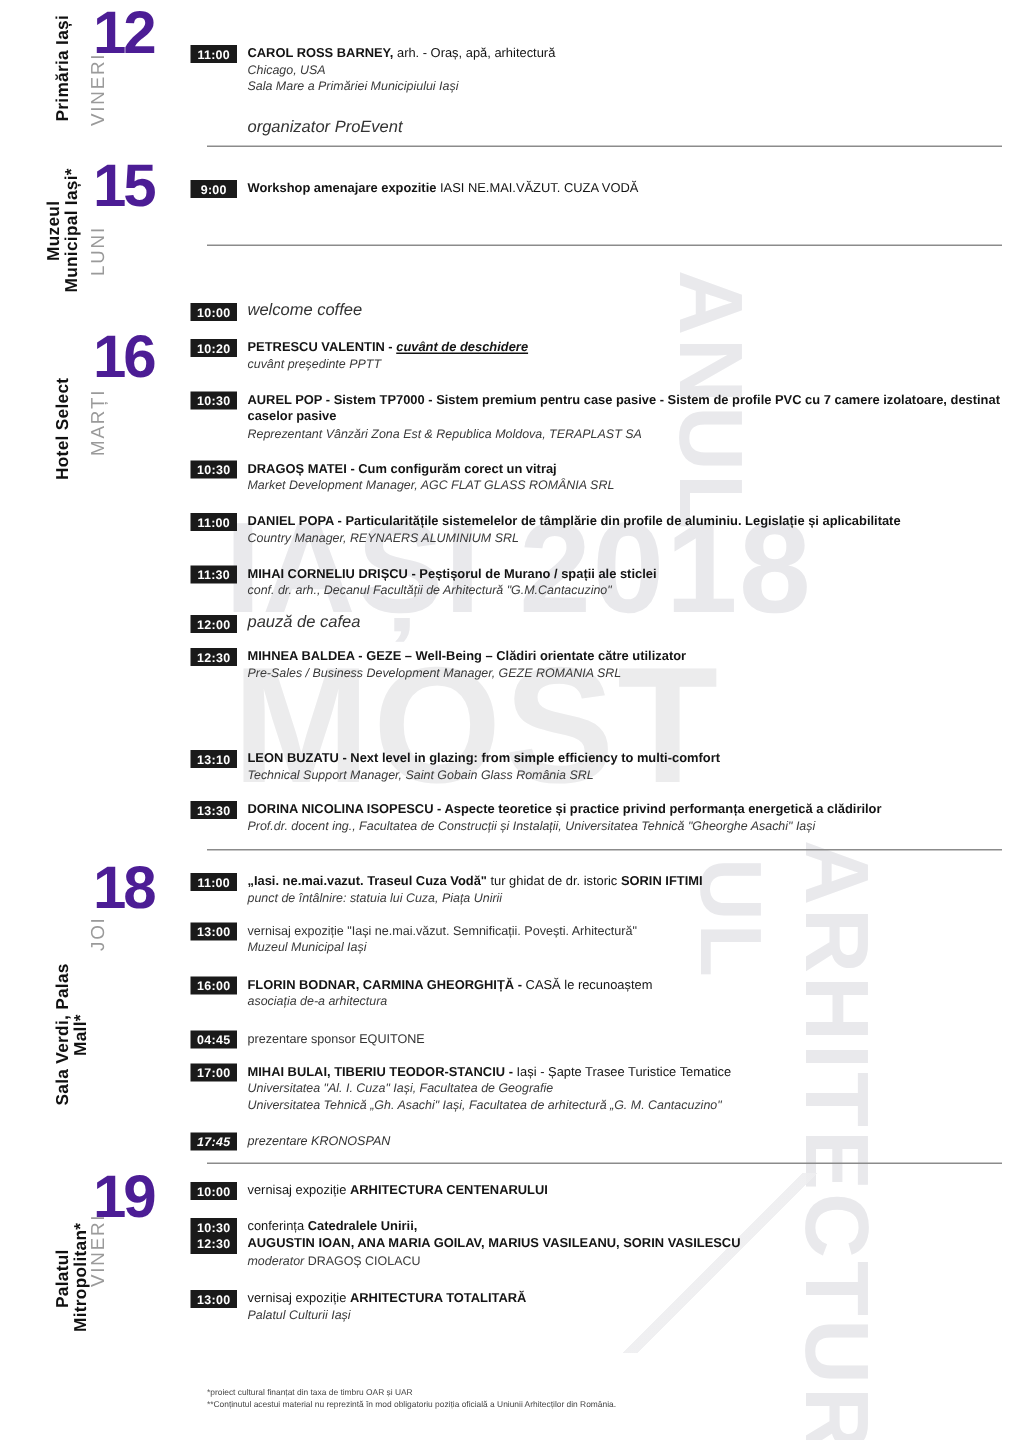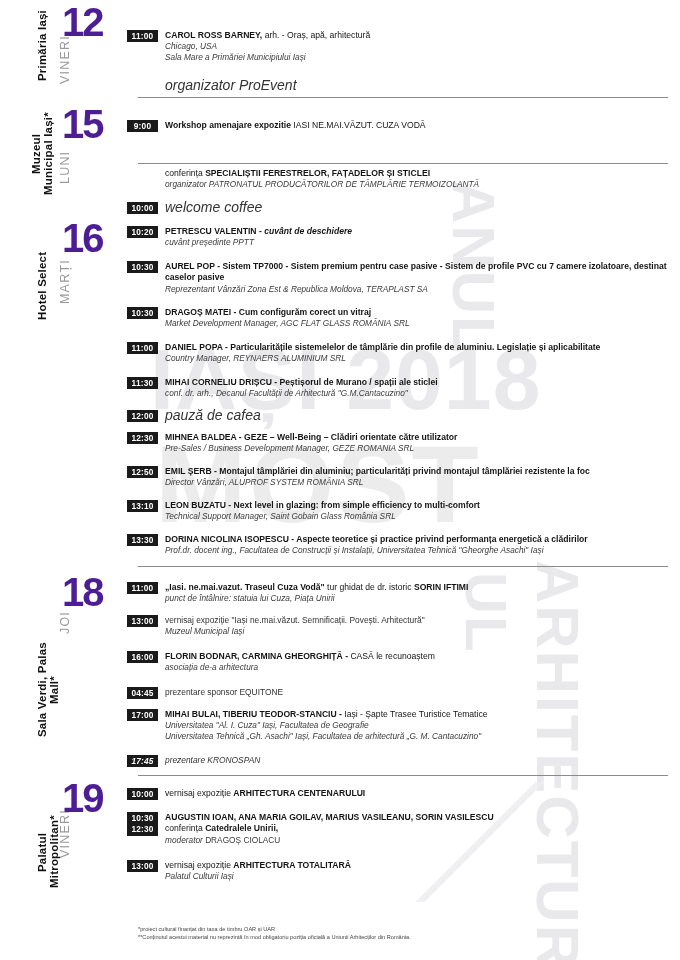--- a/index.html
+++ b/index.html
@@ -73,26 +73,26 @@
     padding:2px 4px 2px 4px;
     line-height:1;
     letter-spacing:.2px;
     min-width:23px;text-align:center;
   }
   .time.stack span{display:block;}
   .time.stack span+span{margin-top:3px;}
   .txt{margin-left:38px;}
   .l1{font-size:8.6px;line-height:11.4px;color:#141414;}
   .l1 b{font-weight:bold;}
-  .l1 i{font-style:italic;font-weight:bold;}
+  .l1 i{font-style:italic;font-weight:bold;text-decoration:underline;}
   .l1 .reg{font-weight:normal;}
   .sub{
     font-size:8.3px;line-height:11px;font-style:italic;color:#3a3a3a;
   }
-  .plain{font-size:14px;line-height:11px;font-style:italic;color:#333;}
+  .plain{font-size:11px;line-height:11px;font-style:italic;color:#333;}
   .plainr{font-size:8.4px;line-height:11px;color:#333;}
 
   .divider{position:absolute;left:138px;width:530px;height:1px;background:#8b8b8b;}
 
   .foot{
     position:absolute;left:138px;top:925px;width:520px;
     font-size:5.6px;line-height:8px;color:#444;
   }
 </style>
 </head>
@@ -153,30 +153,20 @@
     <div class="row" style="top:120px;">
       <div class="time">9:00</div>
       <div class="txt">
         <div class="l1">
           <b>Workshop amenajare expozitie </b><span class="reg">IASI NE.MAI.VĂZUT. CUZA VODĂ</span>
         </div>
       </div>
     </div>
     <div class="divider" style="top:163px;"></div>
 
-    <div class="row" style="top:168px;">
-      <div class="txt">
-        <div class="l1">
-          <span class="reg">conferința </span><b>SPECIALIȘTII FERESTRELOR, FAȚADELOR ȘI STICLEI</b>
-        </div>
-        <div class="sub">
-          <span>organizator </span><span>PATRONATUL PRODUCĂTORILOR DE TÂMPLĂRIE TERMOIZOLANTĂ</span>
-        </div>
-      </div>
-    </div>
 
     <div class="row" style="top:202px;">
       <div class="time">10:00</div>
       <div class="txt plain">welcome coffee</div>
     </div>
 
     <div class="row" style="top:226px;">
       <div class="time">10:20</div>
       <div class="txt">
         <div class="l1"><b>PETRESCU VALENTIN - </b><i>cuvânt de deschidere</i></div>
@@ -222,27 +212,20 @@
     </div>
 
     <div class="row" style="top:432px;">
       <div class="time">12:30</div>
       <div class="txt">
         <div class="l1"><b>MIHNEA BALDEA - GEZE – Well-Being – Clădiri orientate către utilizator</b></div>
         <div class="sub">Pre-Sales / Business Development Manager, GEZE ROMANIA SRL</div>
       </div>
     </div>
 
-    <div class="row" style="top:466px;">
-      <div class="time">12:50</div>
-      <div class="txt">
-        <div class="l1"><b>EMIL ȘERB - Montajul tâmplăriei din aluminiu; particularități privind montajul tâmplăriei rezistente la foc</b></div>
-        <div class="sub">Director Vânzări, ALUPROF SYSTEM ROMÂNIA SRL</div>
-      </div>
-    </div>
 
     <div class="row" style="top:500px;">
       <div class="time">13:10</div>
       <div class="txt">
         <div class="l1"><b>LEON BUZATU - Next level in glazing: from simple efficiency to multi-comfort</b></div>
         <div class="sub">Technical Support Manager, Saint Gobain Glass România SRL</div>
       </div>
     </div>
 
     <div class="row" style="top:534px;">
@@ -304,22 +287,22 @@
         <div class="l1"><span class="reg">vernisaj expoziție </span><b>ARHITECTURA CENTENARULUI</b></div>
       </div>
     </div>
 
     <div class="row" style="top:812px;">
       <div class="time stack">
         <span>10:30</span>
         <span>12:30</span>
       </div>
       <div class="txt">
+        <div class="l1"><span class="reg">conferința </span><b>Catedralele Unirii,</b></div>
         <div class="l1"><b>AUGUSTIN IOAN, ANA MARIA GOILAV, MARIUS VASILEANU, SORIN VASILESCU</b></div>
-        <div class="l1"><span class="reg">conferința </span><b>Catedralele Unirii,</b></div>
         <div class="sub"><span>moderator </span><span style="font-style:normal;">DRAGOȘ CIOLACU</span></div>
       </div>
     </div>
 
     <div class="row" style="top:860px;">
       <div class="time">13:00</div>
       <div class="txt">
         <div class="l1"><span class="reg">vernisaj expoziție </span><b>ARHITECTURA TOTALITARĂ</b></div>
         <div class="sub">Palatul Culturii Iași</div>
       </div>

